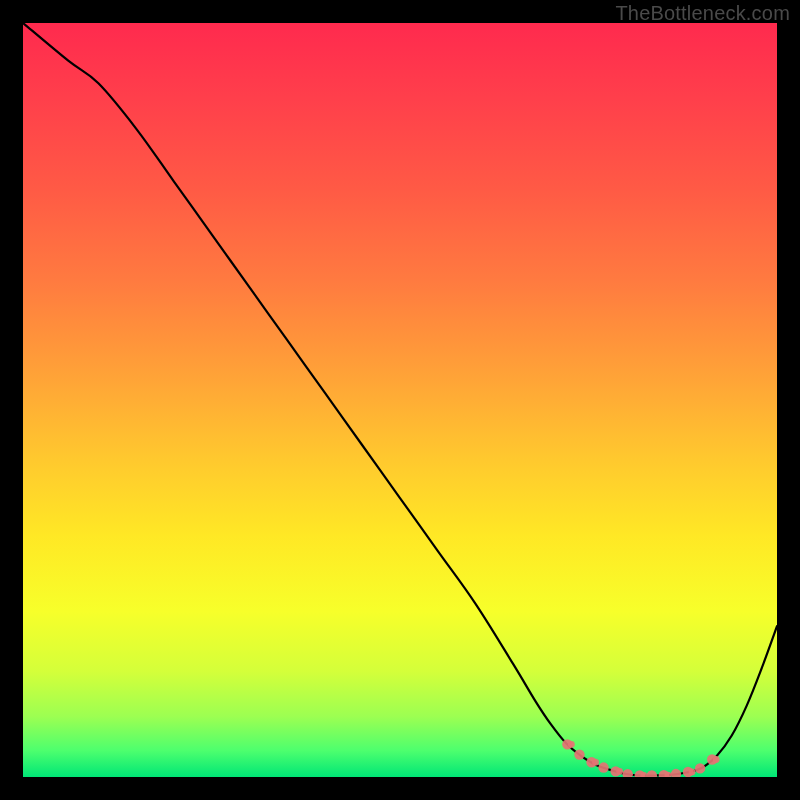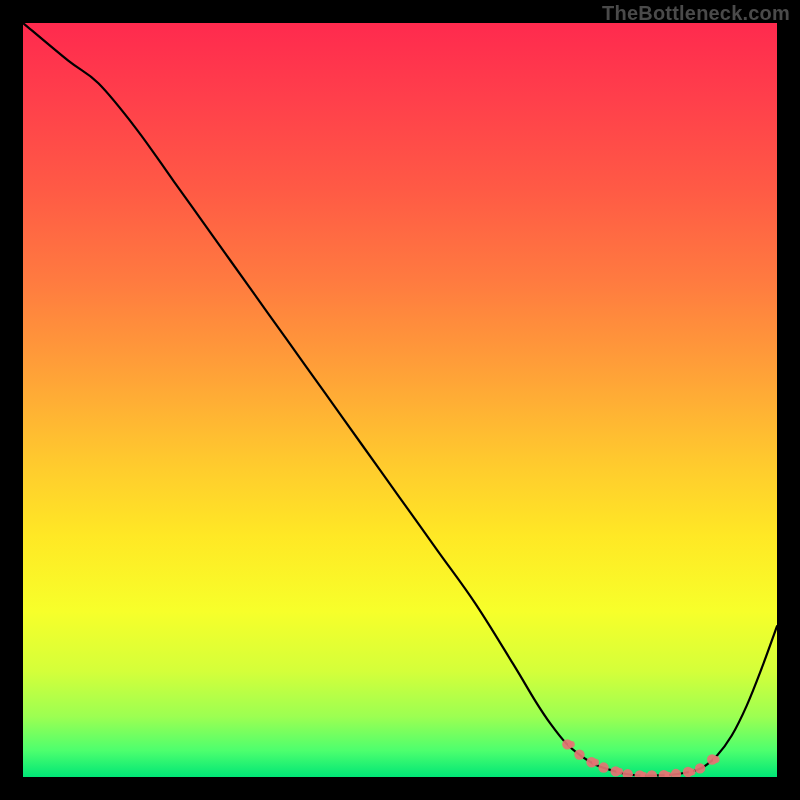--- a/index.html
+++ b/index.html
@@ -31,21 +31,21 @@
     top: 0;
     width: 100%;
     height: 100%;
   }
   .watermark {
     position: absolute;
     top: 2px;
     right: 10px;
     font-size: 20px;
     color: #4a4a4a;
-    font-weight: 700;
+    font-weight: 400;
     letter-spacing: 0.2px;
   }
   svg.curve {
     position: absolute;
     left: 0;
     top: 0;
     width: 100%;
     height: 100%;
   }
 </style>

